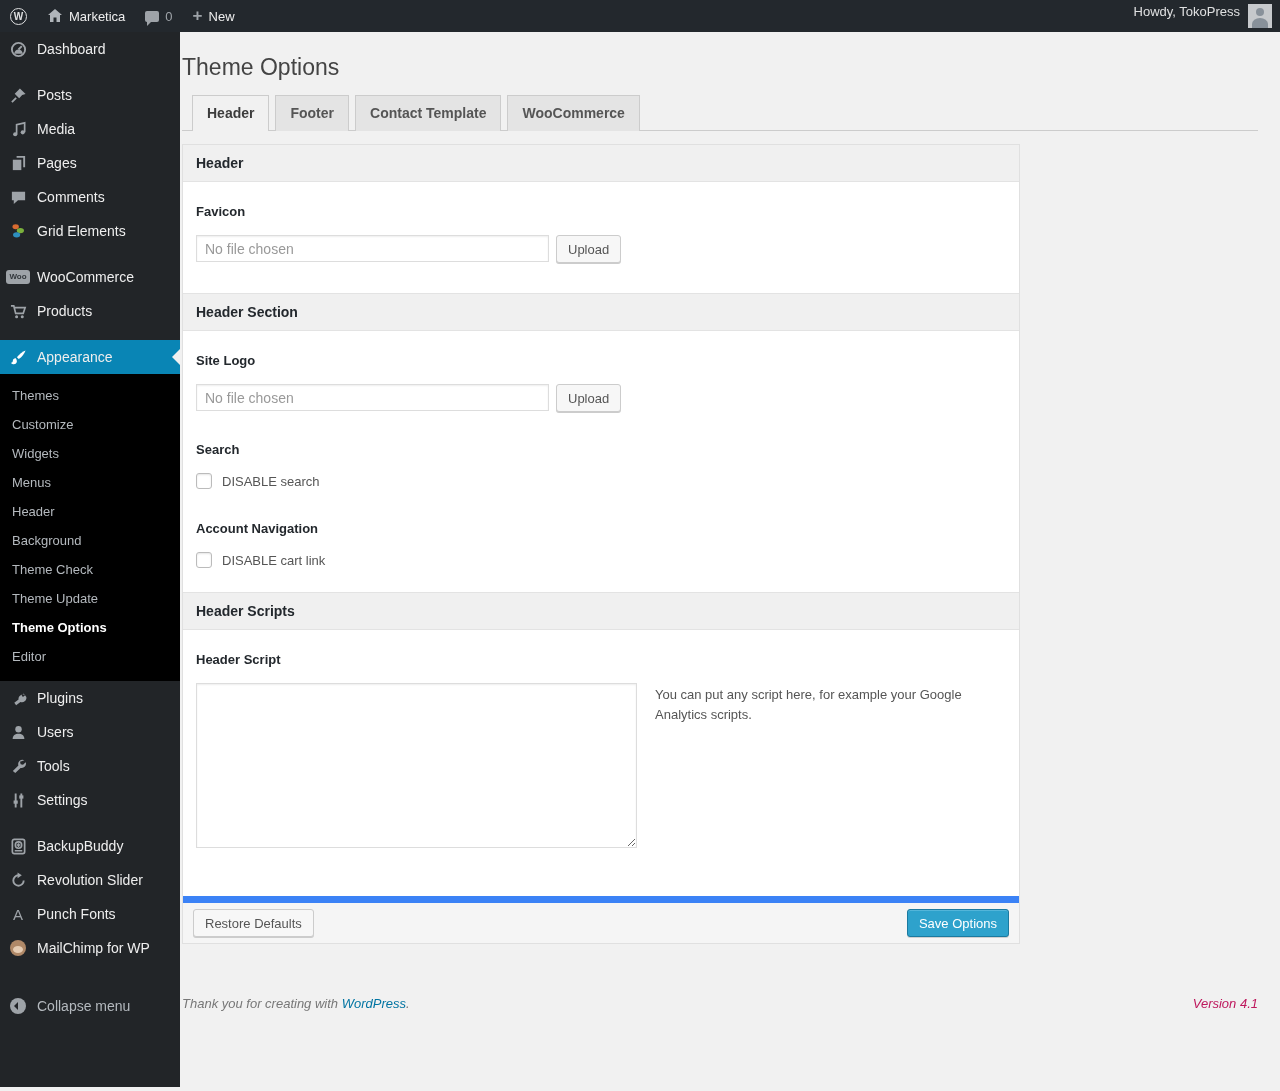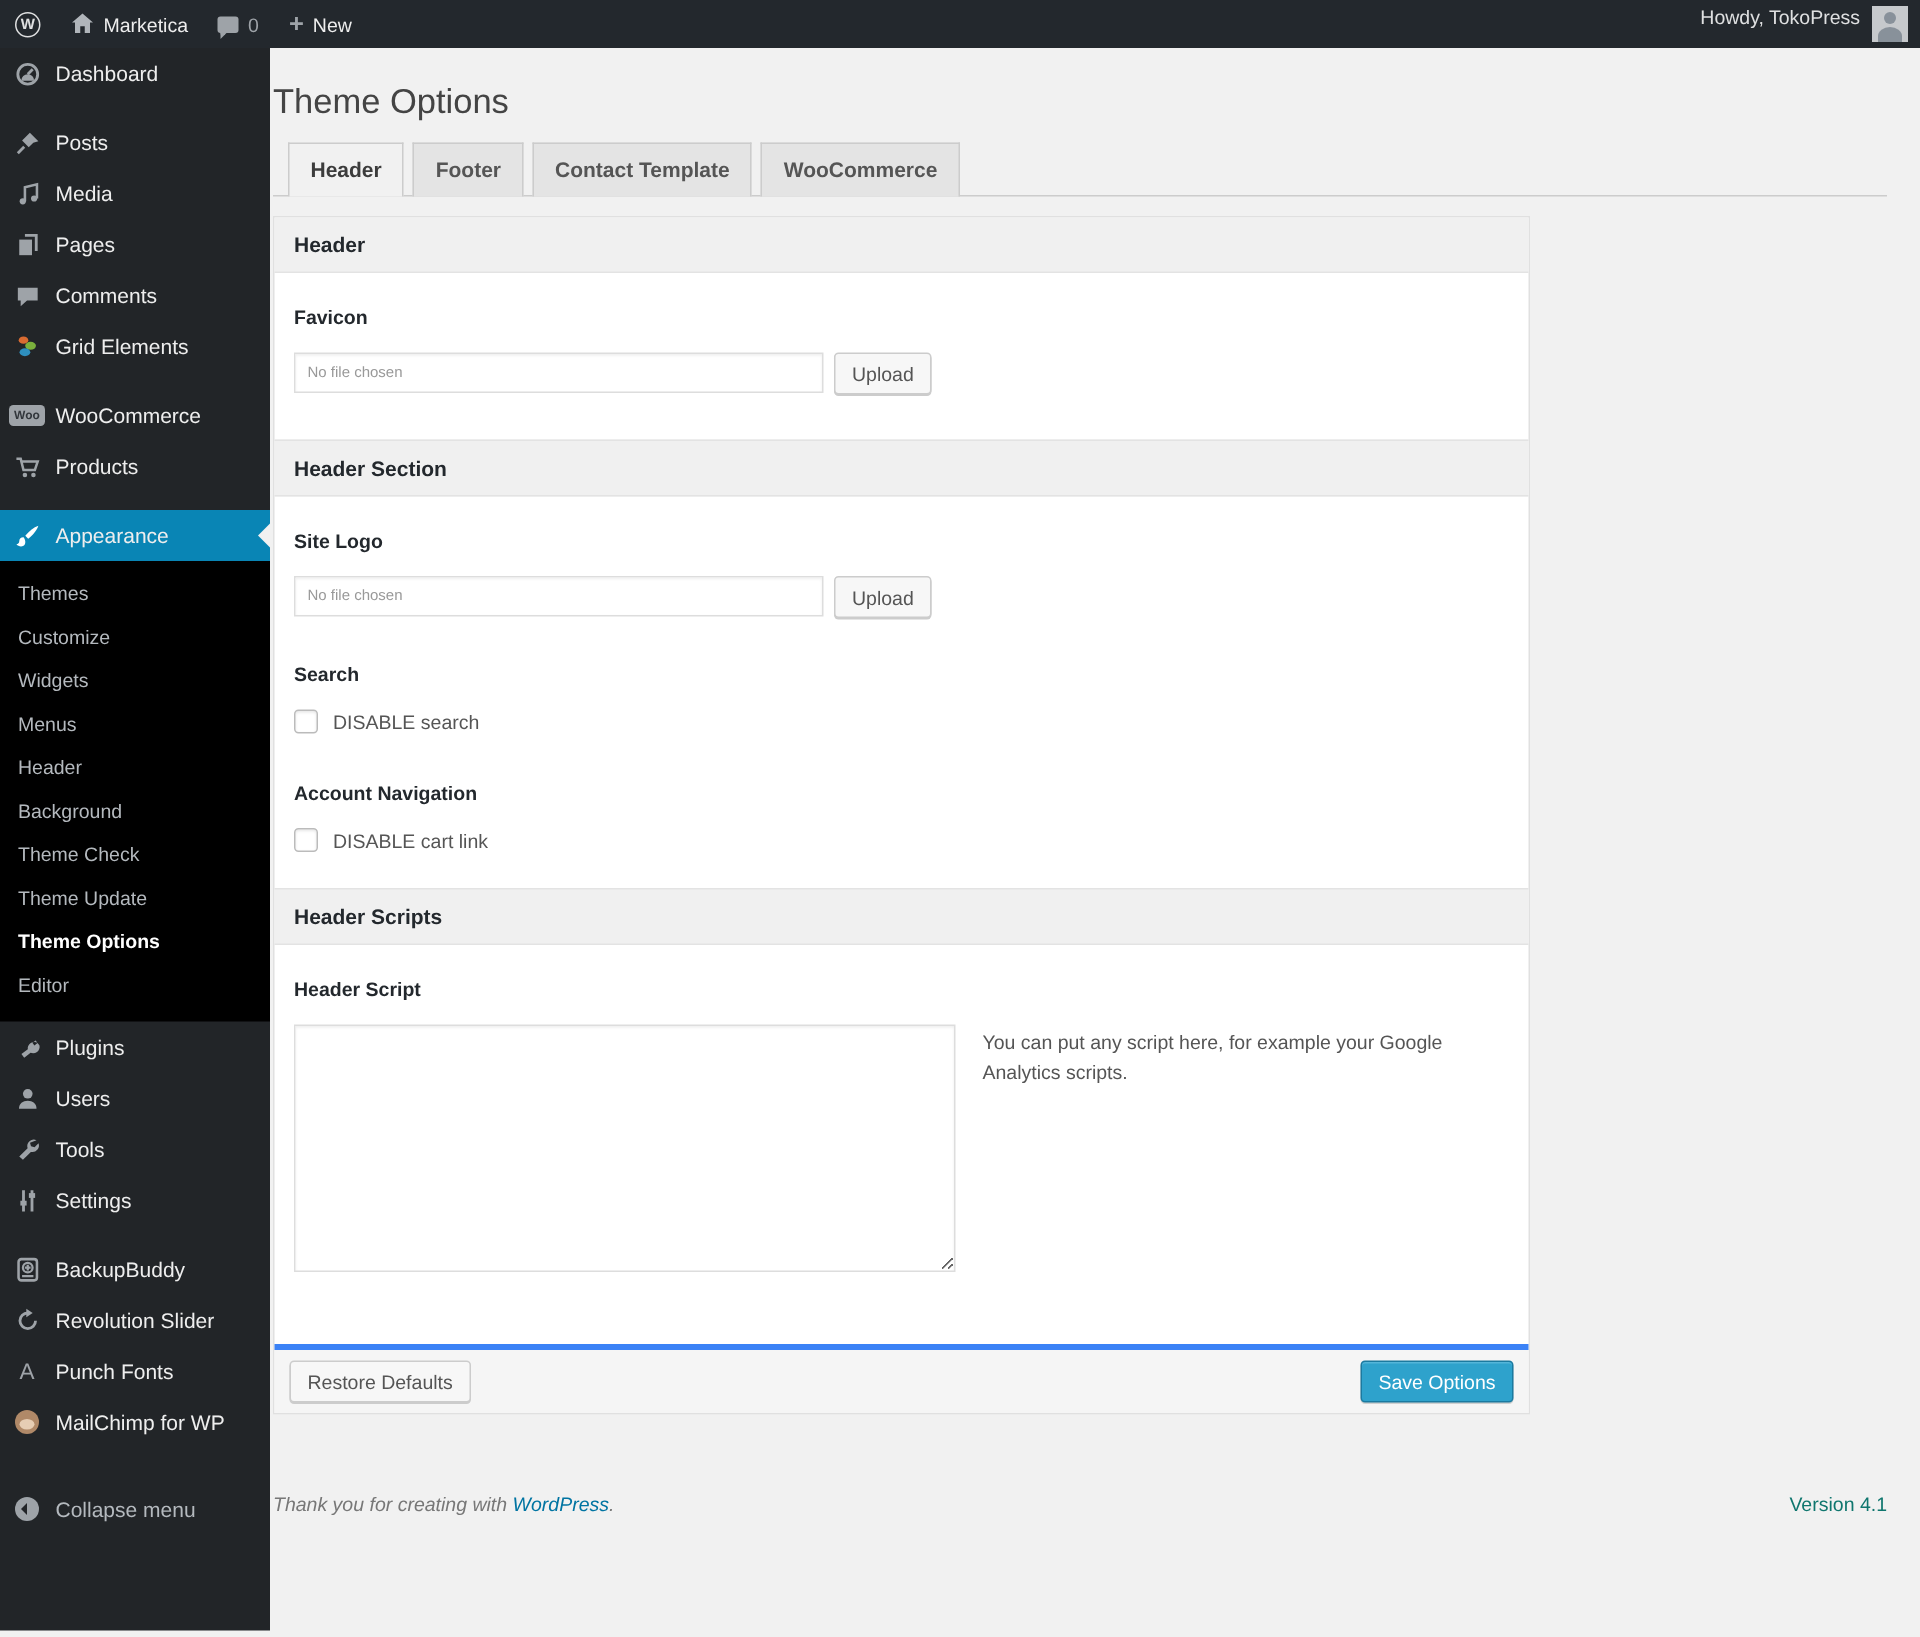--- a/index.html
+++ b/index.html
@@ -58,43 +58,43 @@
 
   .panel { width:838px; margin-top:13px; background:#fff; border:1px solid #e0e0e0; }
   .section-bar { background:#f0f0f0; border-bottom:1px solid #e3e3e3; padding:10px 13px;
     font-size:14px; font-weight:600; color:#23282d; }
   .section-bar.mid { border-top:1px solid #e3e3e3; }
   .panel-body { padding:22px 13px 22px; }
   .field-label { font-size:13px; font-weight:bold; color:#23282d; margin-bottom:16px; }
   .file-row { display:flex; gap:7px; margin-bottom:30px; }
   .file-row.last { margin-bottom:8px; }
   .text-input { width:353px; height:27px; border:1px solid #ddd; background:#fff;
-    box-shadow:inset 0 1px 2px rgba(0,0,0,.07); border-radius:0; color:#999; font-size:10px; padding:0 8px;
+    box-shadow:inset 0 1px 2px rgba(0,0,0,.07); border-radius:0; color:#999; font-size:14px; padding:0 8px;
     font-family:"Liberation Sans", sans-serif; }
   .btn { background:#f7f7f7; border:1px solid #ccc; border-radius:3px; color:#555;
     font-size:13px; height:28px; padding:0 11px; box-shadow:0 1px 0 #ccc; cursor:pointer;
     font-family:"Liberation Sans", sans-serif; }
   .checkbox-row { display:flex; align-items:center; gap:10px; font-size:13px; color:#555; margin-bottom:32px; }
   .checkbox-row.last { margin-bottom:2px; }
   .wp-checkbox { appearance:none; -webkit-appearance:none; width:16px; height:16px; border:1px solid #bbb;
     border-radius:3px; background:#fff; box-shadow:inset 0 1px 2px rgba(0,0,0,.1); margin:0; cursor:pointer; }
   .script-row { display:flex; align-items:flex-start; }
   .script-textarea { width:441px; height:165px; border:1px solid #ddd; box-shadow:inset 0 1px 2px rgba(0,0,0,.07);
     resize:both; font-family:"Liberation Mono", monospace; font-size:13px; padding:4px; color:#333; }
   .script-desc { font-size:13px; color:#555; width:310px; margin-left:18px; line-height:1.55; padding-top:2px; }
-  .panel-footer { background:#f5f5f5; border-top:4px solid #3b82f6; padding:20px 10px;
+  .panel-footer { background:#f5f5f5; border-top:7px solid #3b82f6; padding:20px 10px;
     display:flex; justify-content:space-between; align-items:center; height:46px; }
   .btn-primary { background:#2ea2cc; border:1px solid #1b7aa0; color:#fff;
     box-shadow:inset 0 1px 0 rgba(120,200,230,.5), 0 1px 0 rgba(0,0,0,.15); }
 
   .page-footer { display:flex; justify-content:space-between; align-items:baseline;
     margin-top:52px; font-size:13px; color:#777; }
   .thanks { font-style:italic; }
   .thanks a { color:#0074a2; text-decoration:none; font-style:italic; cursor:pointer; }
-  .version { color:#0f766e; }
+  .version { color:#be185d;font-style:italic; }
 </style>
 </head>
 <body>
 
 <div class="adminbar">
   <div class="ab-item">
     <span class="wp-logo">W</span>
   </div>
   <div class="ab-item">
     <svg class="home-glyph" viewBox="0 0 16 16">

